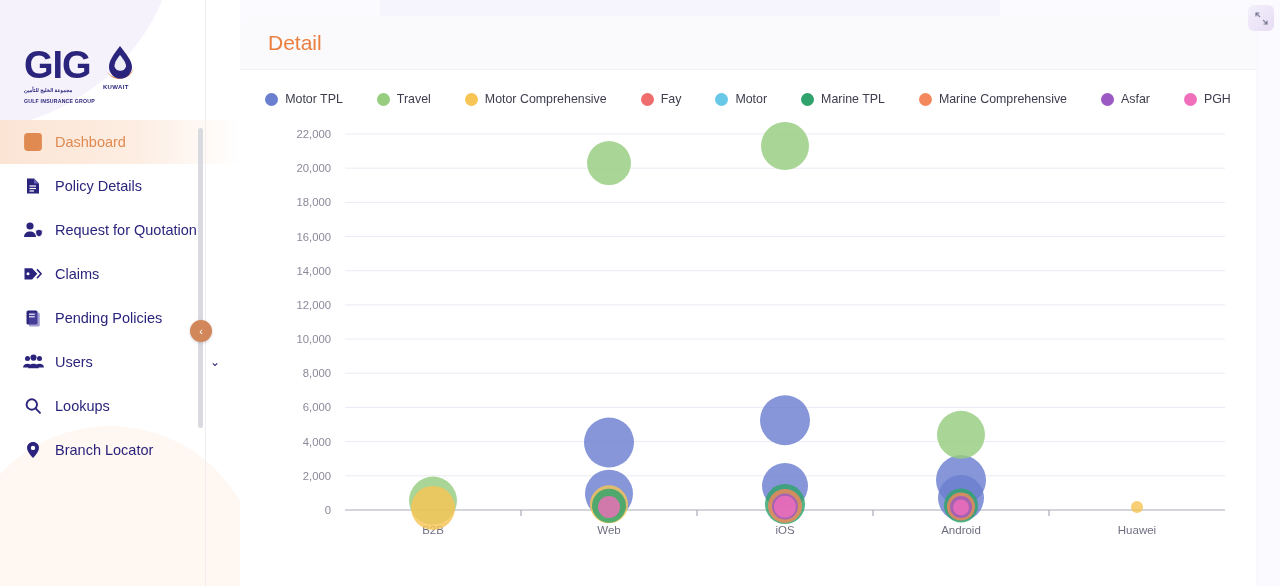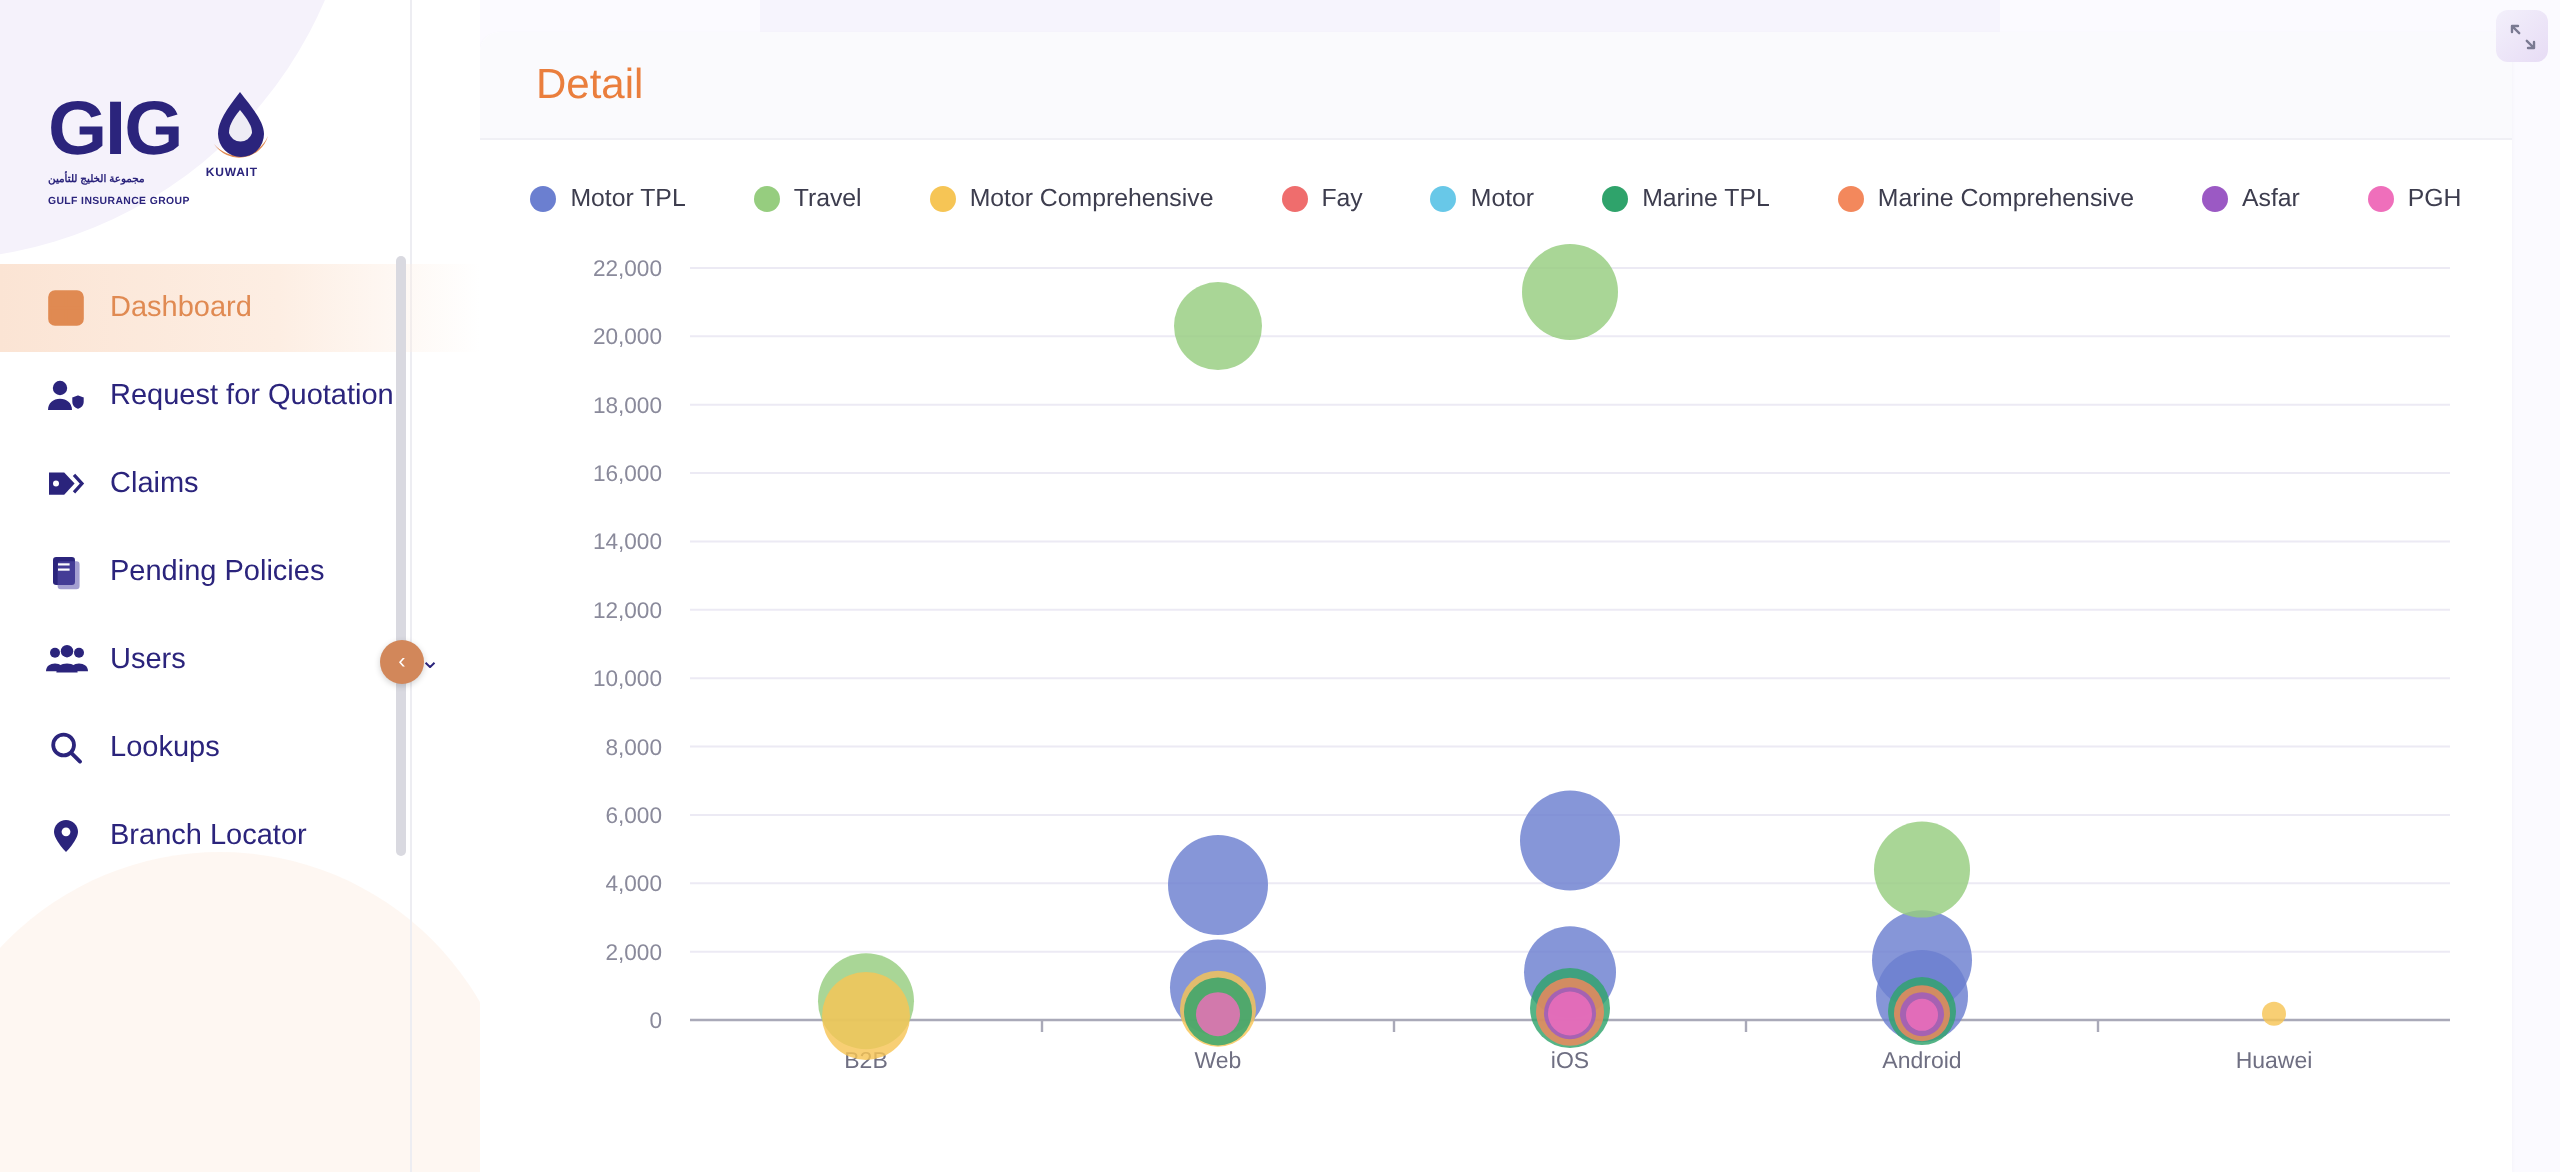--- a/index.html
+++ b/index.html
@@ -53,21 +53,21 @@
     font-size: 5.2px; font-weight: 700; color:#2b247c;
     letter-spacing:.2px; margin-top:3px; line-height:1.5;
     white-space: nowrap;
   }
   .logo-drop-wrap { position: relative; margin-left: 6px; margin-top:-2px; }
   .logo-kuwait {
     position:absolute; left: 2px; top: 40px;
     font-size: 6px; font-weight:700; color:#2b247c; letter-spacing:.4px;
   }
 
-  .nav { position: relative; z-index: 2; margin-top: 12px; }
+  .nav { position: relative; z-index: 2; }
   .nav-item {
     display: flex; align-items: center;
     height: 44px; padding: 0 20px 0 22px;
     color: #2b247c; font-size: 14.5px;
     cursor: pointer; position: relative;
     margin-bottom: 0;
   }
   .nav-item .ico {
     width: 22px; height: 22px; display:flex; align-items:center; justify-content:center;
     margin-right: 11px; flex: 0 0 22px;
@@ -194,20 +194,32 @@
         <span class="ico">
           <svg width="18" height="18" viewBox="0 0 18 18">
               <rect x="1" y="1" width="16" height="16" rx="2.5" fill="none" stroke="#e08a52" stroke-width="1.8"></rect>
               <line x1="9" y1="1" x2="9" y2="17" stroke="#e08a52" stroke-width="1.8"></line>
               <line x1="1" y1="9" x2="17" y2="9" stroke="#e08a52" stroke-width="1.8"></line>
             </svg>
         </span>
         <span class="nav-label">Dashboard</span>
       </div>
 
+      <div class="nav-item">
+        <span class="ico">
+          <svg width="18" height="18" viewBox="0 0 18 18">
+              <path d="M3 1.5h7l5 5v10H3z" fill="#2b247c"></path>
+              <path d="M10 1.5v5h5" fill="#6a63b8"></path>
+              <line x1="5.5" y1="9" x2="12" y2="9" stroke="#fff" stroke-width="1.2"></line>
+              <line x1="5.5" y1="11.5" x2="12" y2="11.5" stroke="#fff" stroke-width="1.2"></line>
+              <line x1="5.5" y1="14" x2="10" y2="14" stroke="#fff" stroke-width="1.2"></line>
+            </svg>
+        </span>
+        <span class="nav-label">Policy Details</span>
+      </div>
 
       <div class="nav-item">
         <span class="ico">
           <svg width="21" height="18" viewBox="0 0 21 18">
               <circle cx="7" cy="5" r="3.6" fill="#2b247c"></circle>
               <path d="M1 16c0-3.6 2.7-5.6 6-5.6s6 2 6 5.6z" fill="#2b247c"></path>
               <path d="M16 8.2l3.3 1.2v2.6c0 2-1.6 3.3-3.3 3.9-1.7-.6-3.3-1.9-3.3-3.9V9.4z" fill="#2b247c" stroke="#fff" stroke-width=".9"></path>
             </svg>
         </span>
         <span class="nav-label">Request for Quotation</span>

